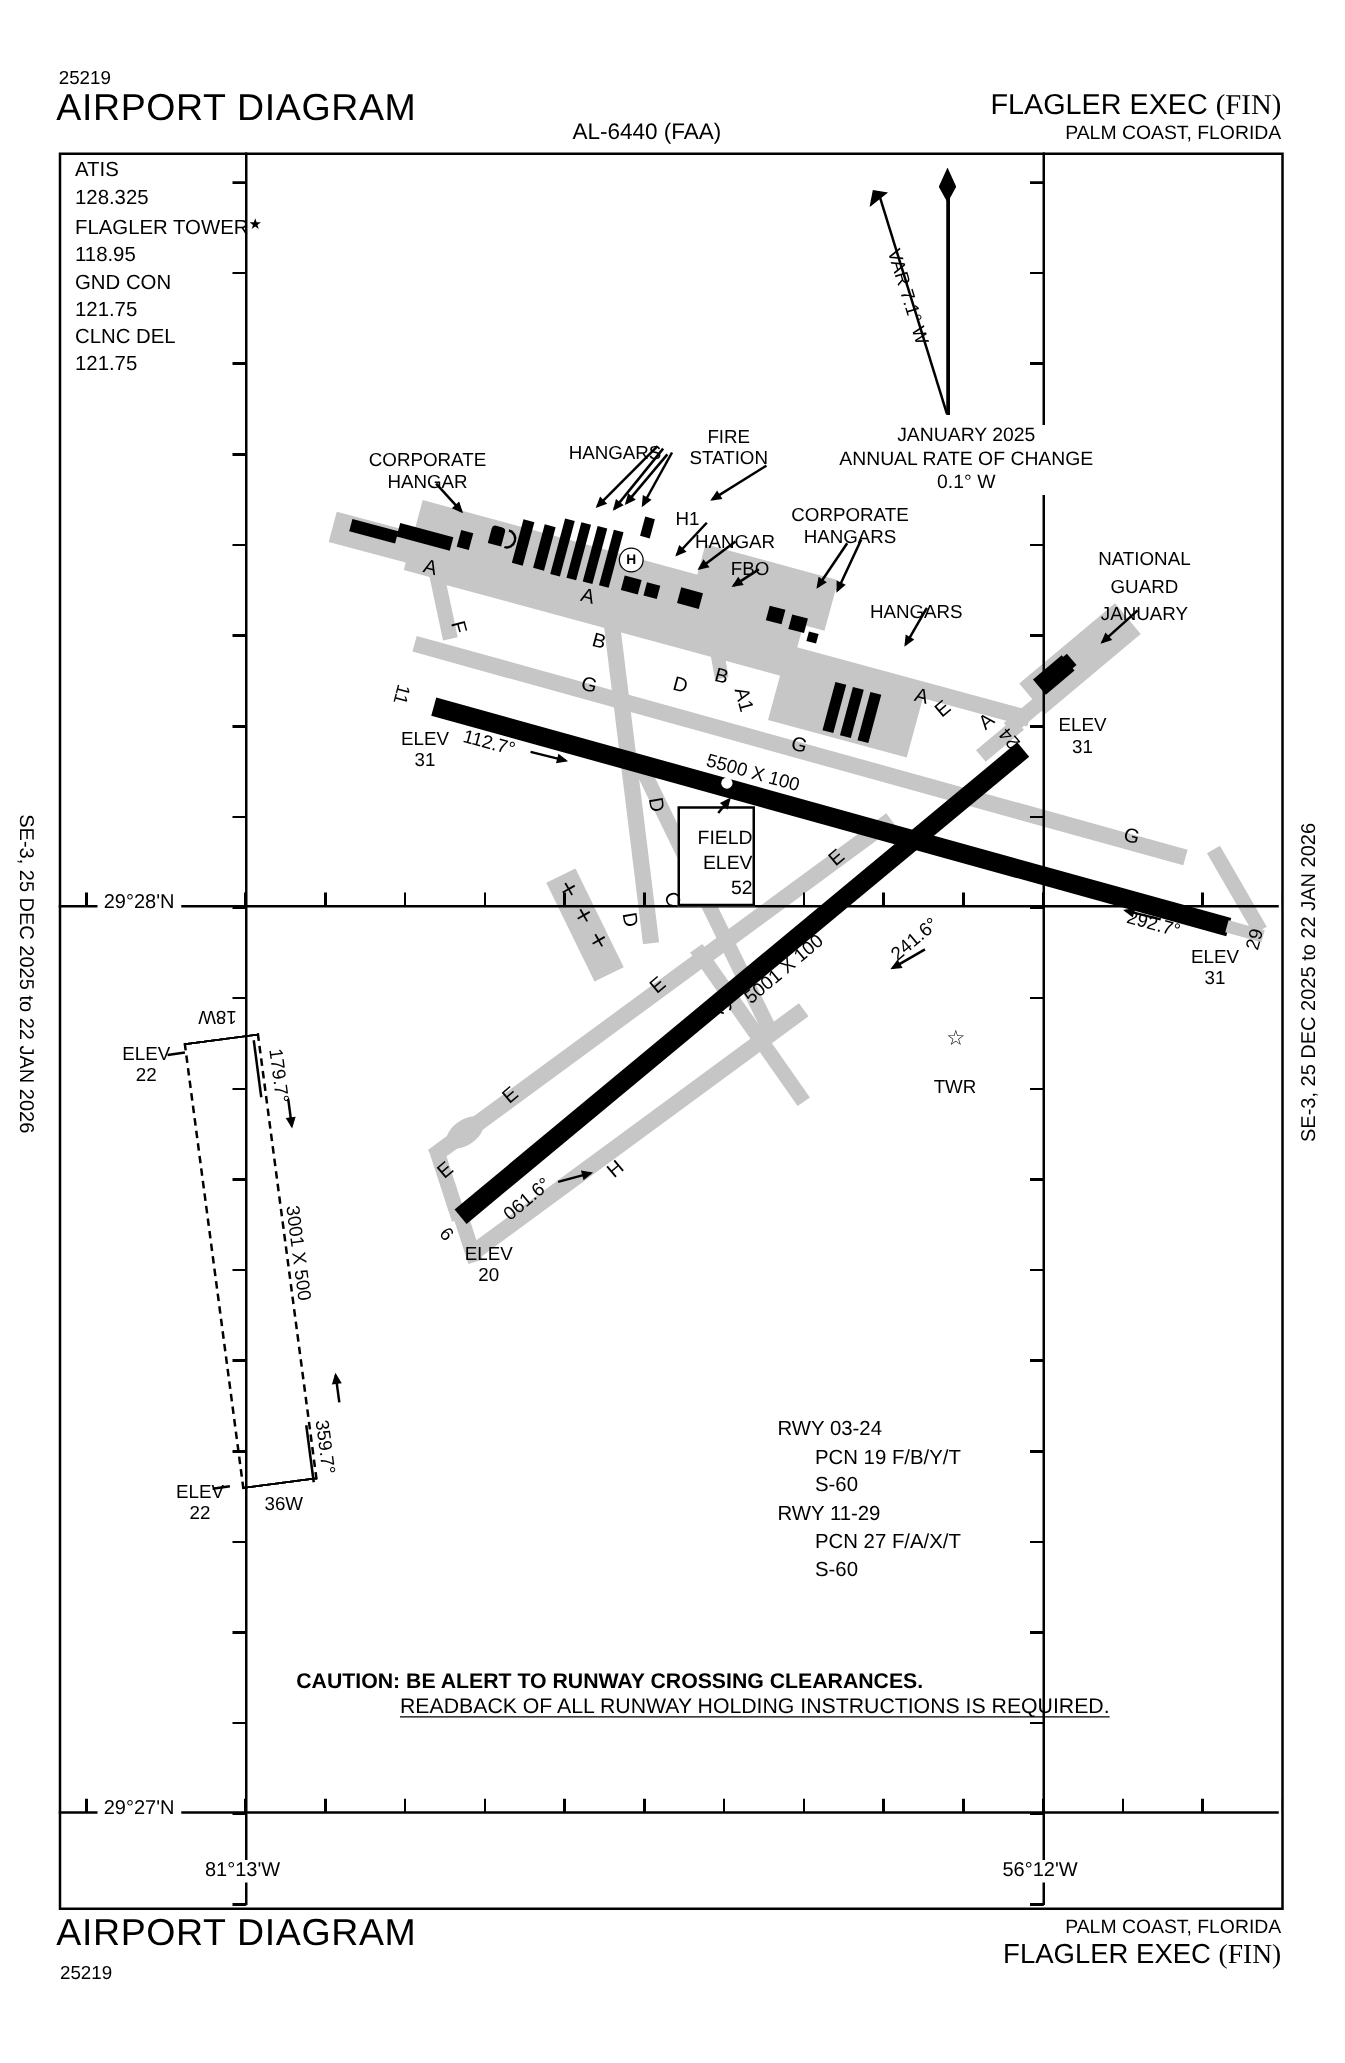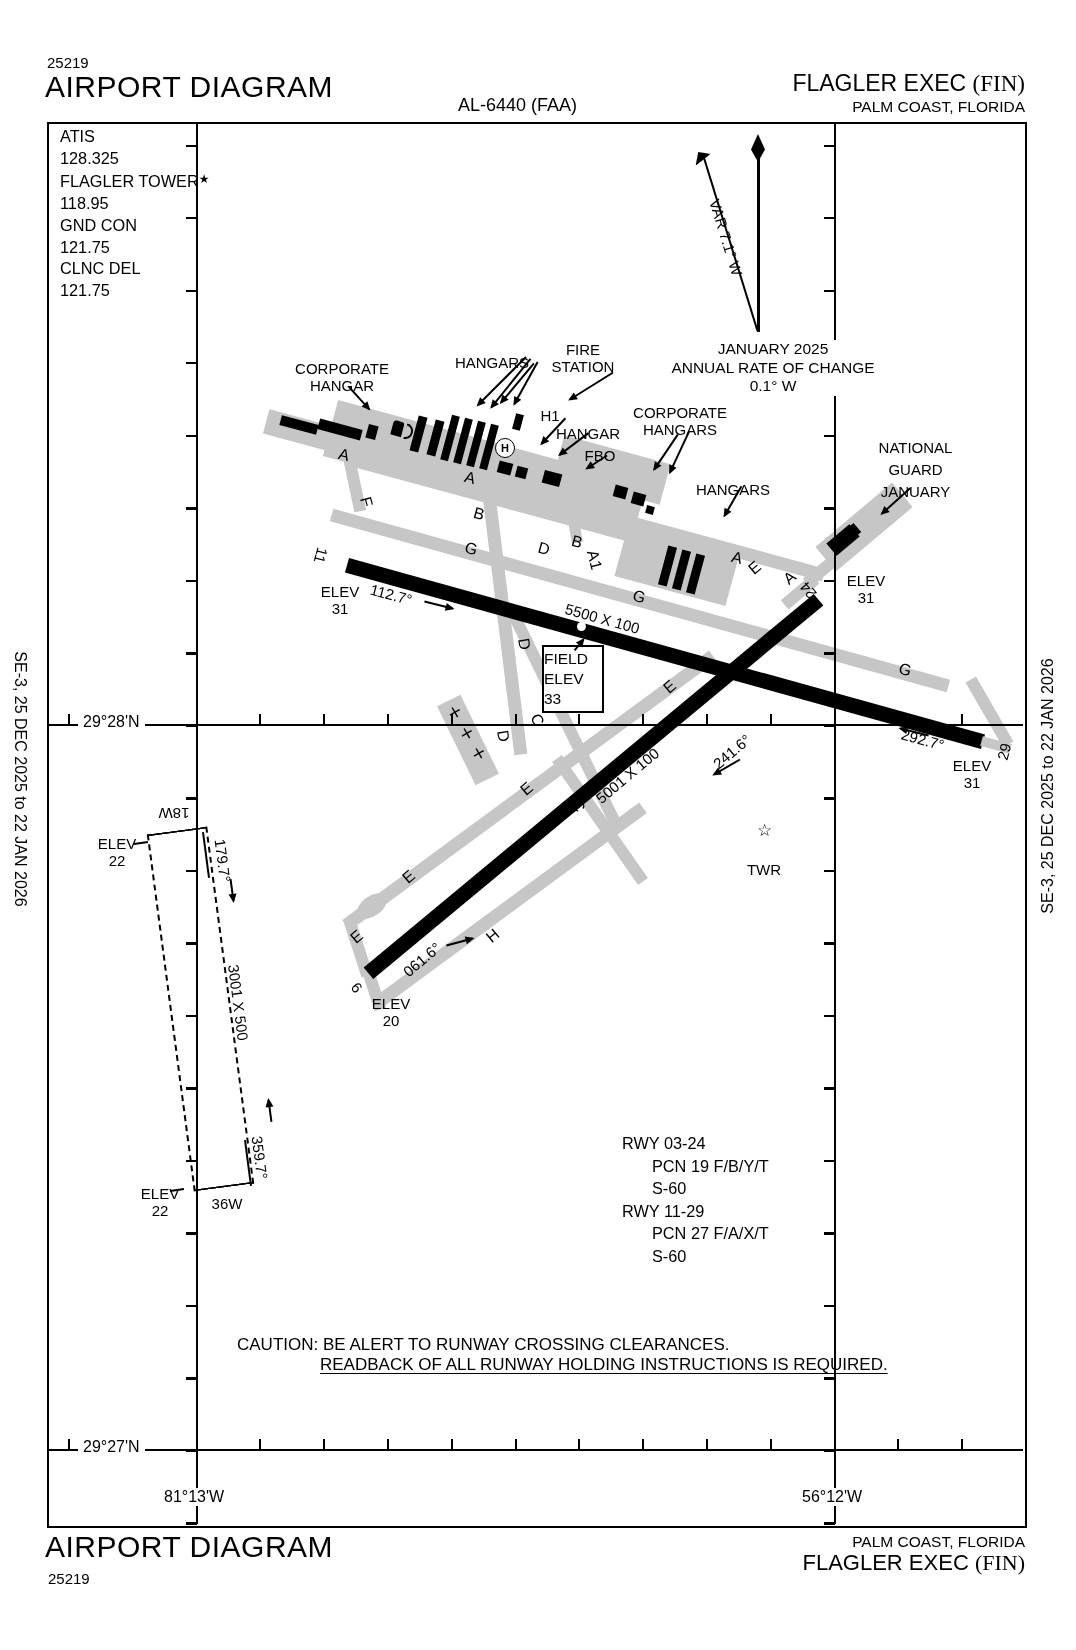--- a/index.html
+++ b/index.html
@@ -226,24 +226,24 @@
   </div>
 <div class="elv" style="left:89px;top:835px;">
     <div>ELEV</div>
     <div>22</div>
   </div>
 <div class="elv" style="left:132px;top:1185px;">
     <div>ELEV</div>
     <div>22</div>
   </div>
 
-<div style="position:absolute;left:542px;top:645px;width:58px;height:62px;border:2px solid #000;background:#fff;text-align:left;font-size:15.5px;line-height:20px;padding-top:2px;">
+<div style="position:absolute;left:542px;top:645px;width:58px;height:62px;border:2px solid #000;background:#fff;text-align:right;font-size:15.5px;line-height:20px;padding-top:14px;">
   <div>FIELD</div>
   <div>ELEV</div>
-  <div>33</div>
+  <div>52</div>
 </div>
 <div class="arr rot" style="left:572px;top:644px;width:14px;transform:rotate(-51deg);"></div>
 
 <div class="twy rot" style="left:333px;top:446px;transform:rotate(15deg);">A</div>
 <div class="twy rot" style="left:355px;top:493px;transform:rotate(75deg);">F</div>
 <div class="twy rot" style="left:459px;top:469px;transform:rotate(15deg);">A</div>
 <div class="twy rot" style="left:468px;top:505px;transform:rotate(15deg);">B</div>
 <div class="twy rot" style="left:460px;top:540px;transform:rotate(15deg);">G</div>
 <div class="twy rot" style="left:533px;top:540px;transform:rotate(15deg);">D</div>
 <div class="twy rot" style="left:566px;top:533px;transform:rotate(15deg);">B</div>
@@ -265,21 +265,21 @@
 
 <div class="t" style="left:622px;top:1132px;font-size:16.3px;line-height:22.5px;">
   <div>RWY 03-24</div>
   <div style="margin-left:30px;">PCN 19 F/B/Y/T</div>
   <div style="margin-left:30px;">S-60</div>
   <div>RWY 11-29</div>
   <div style="margin-left:30px;">PCN 27 F/A/X/T</div>
   <div style="margin-left:30px;">S-60</div>
 </div>
 
-<div class="t" style="left:237px;top:1334px;font-size:17px;line-height:21px;">
+<div class="t" style="left:237px;top:1334px;font-size:17px;line-height:21px;font-weight:bold;">
   <span>CAUTION:</span>
   <span>BE ALERT TO RUNWAY CROSSING CLEARANCES.</span>
 </div>
 <div class="t" style="left:320px;top:1355px;font-size:17px;text-decoration:underline;text-underline-offset:3px;">READBACK OF ALL RUNWAY HOLDING INSTRUCTIONS IS REQUIRED.</div>
 
 <div class="t" style="left:45px;top:1530px;font-size:30px;letter-spacing:.5px;">AIRPORT DIAGRAM</div>
 <div class="t" style="left:48px;top:1570px;font-size:15px;">25219</div>
 <div class="t" style="right:51px;top:1533px;font-size:15.5px;">PALM COAST, FLORIDA</div>
 <div class="t" style="right:51px;top:1550px;font-size:22px;">
   <span>FLAGLER EXEC</span>

